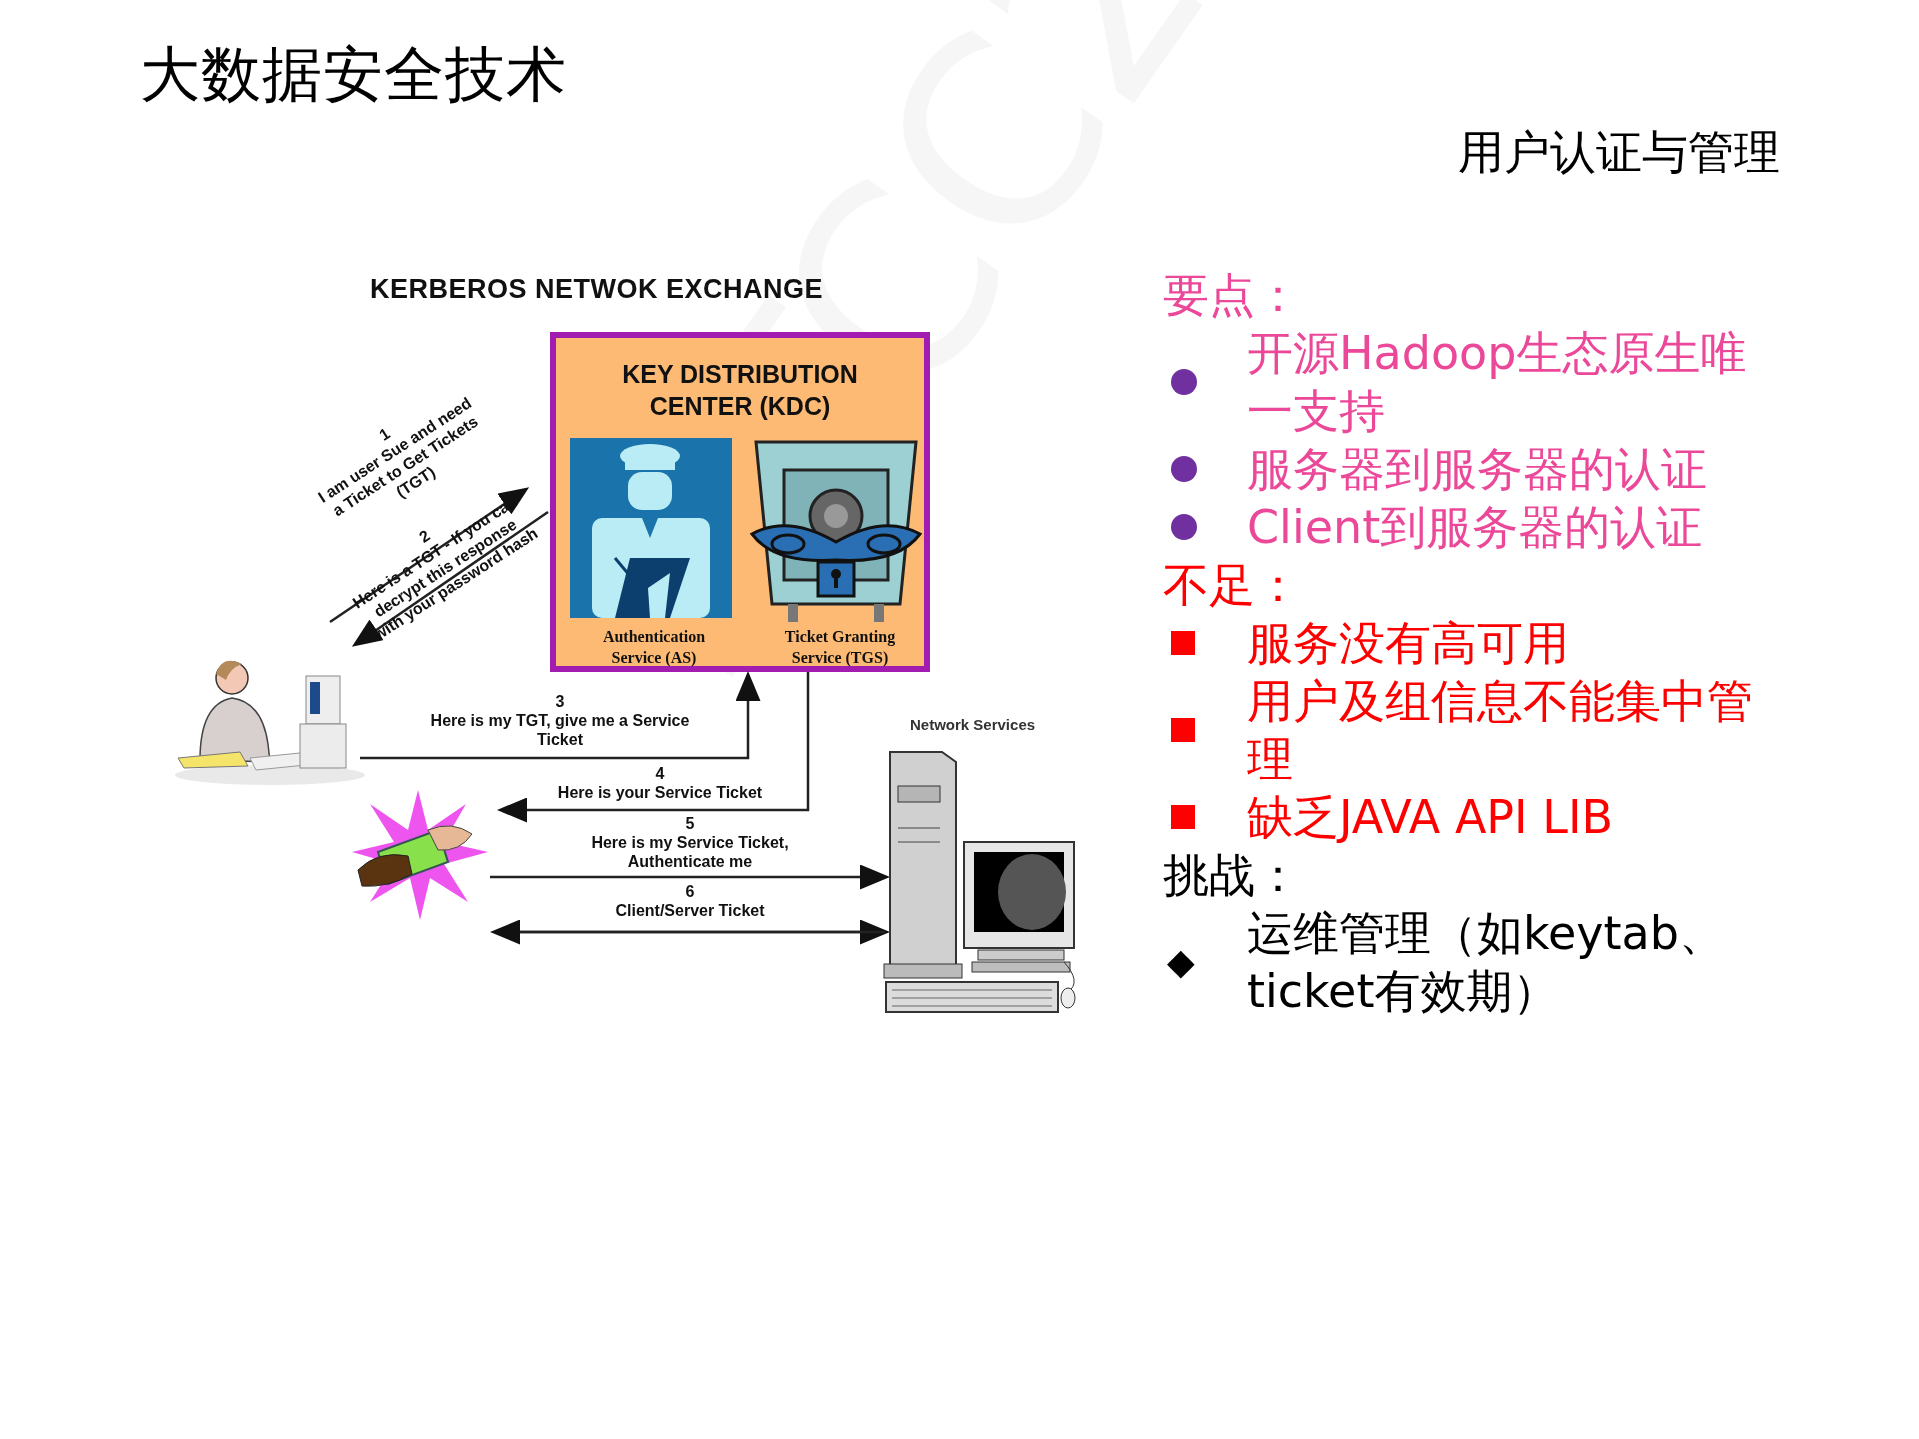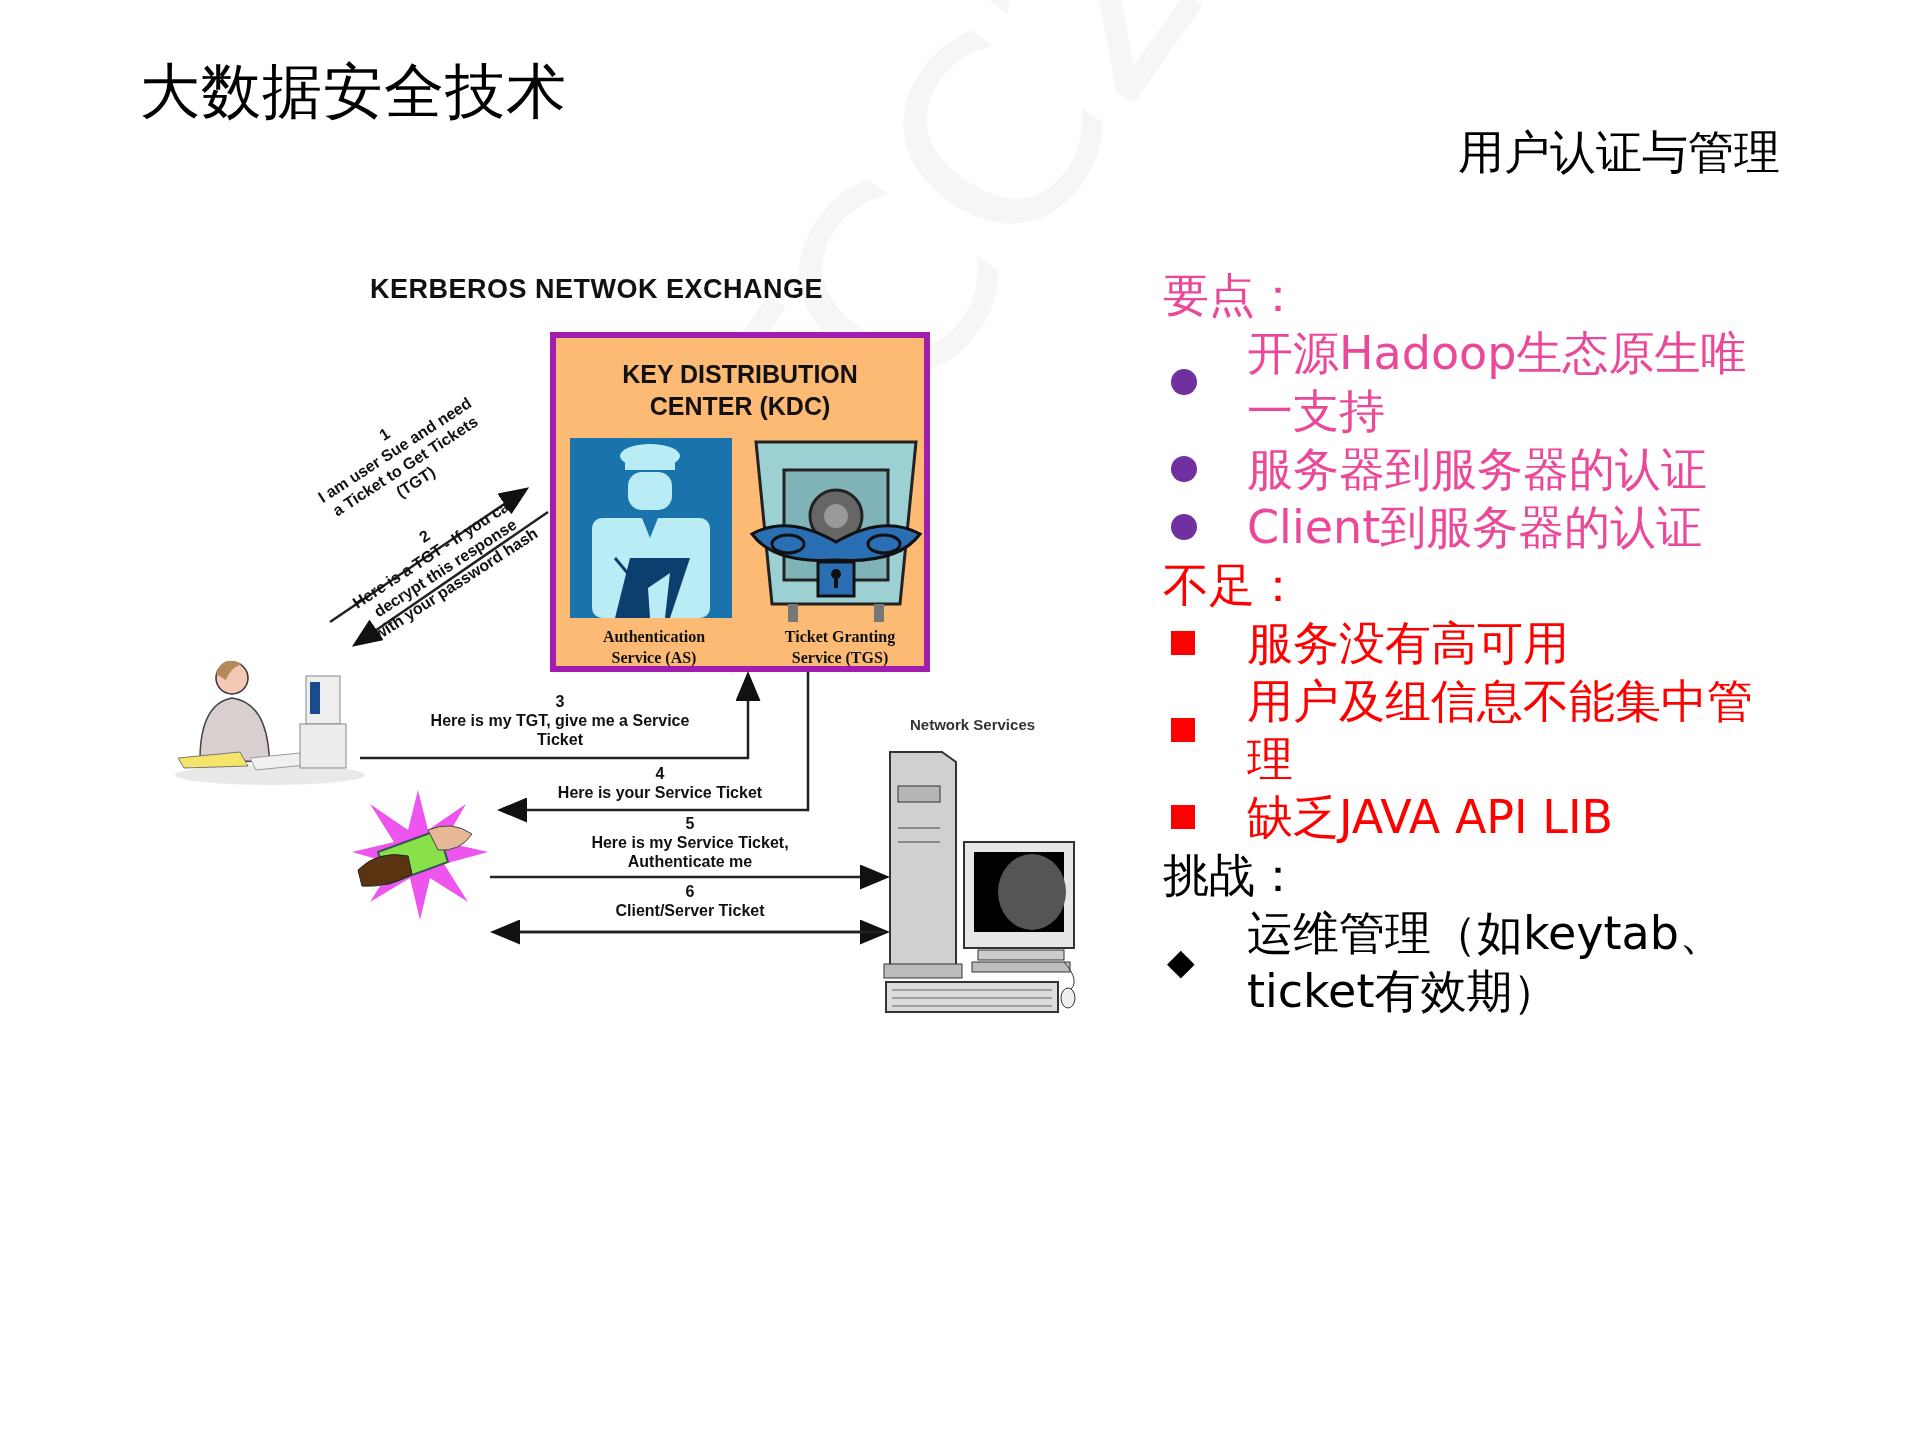--- a/index.html
+++ b/index.html
@@ -1,19 +1,19 @@
 <!DOCTYPE html>
 <html><head>
 <meta charset="utf-8">
 <style>
   html, body { margin:0; padding:0; background:#ffffff; }
   body { width:1919px; height:1439px; position:relative; overflow:hidden;
          font-family:"DejaVu Sans","Liberation Sans",sans-serif; }
   .abs { position:absolute; }
-  .slide-title { left:140px; top:52px; font-size:60px; color:#000; letter-spacing:1px; font-weight:normal; }
+  .slide-title { left:140px; top:35px; font-size:60px; color:#000; letter-spacing:1px; font-weight:normal; }
   .slide-subtitle { left:1458px; top:122px; font-size:46px; color:#000; }
   .diagram { left:150px; top:260px; width:960px; height:780px; }
   .dtext { font-family:"Liberation Sans",sans-serif; font-weight:bold; color:#111; }
   .kerb-title { left:220px; top:14px; font-size:27px; letter-spacing:0.5px; }
   .kdc { left:400px; top:72px; width:380px; height:340px; background:#fdba74; border:6px solid #a21caf; box-sizing:border-box; }
   .kdc-title { left:0; top:20px; width:100%; text-align:center; font-size:25px; line-height:32px; }
   .as-box { left:14px; top:100px; width:162px; height:180px; background:#1a73ab; }
   .tgs-box { left:192px; top:96px; width:176px; height:190px; }
   .svc-label { font-size:16px; line-height:21px; text-align:center;font-family:Liberation Serif, serif; }
   .as-label { left:18px; top:288px; width:160px; }

